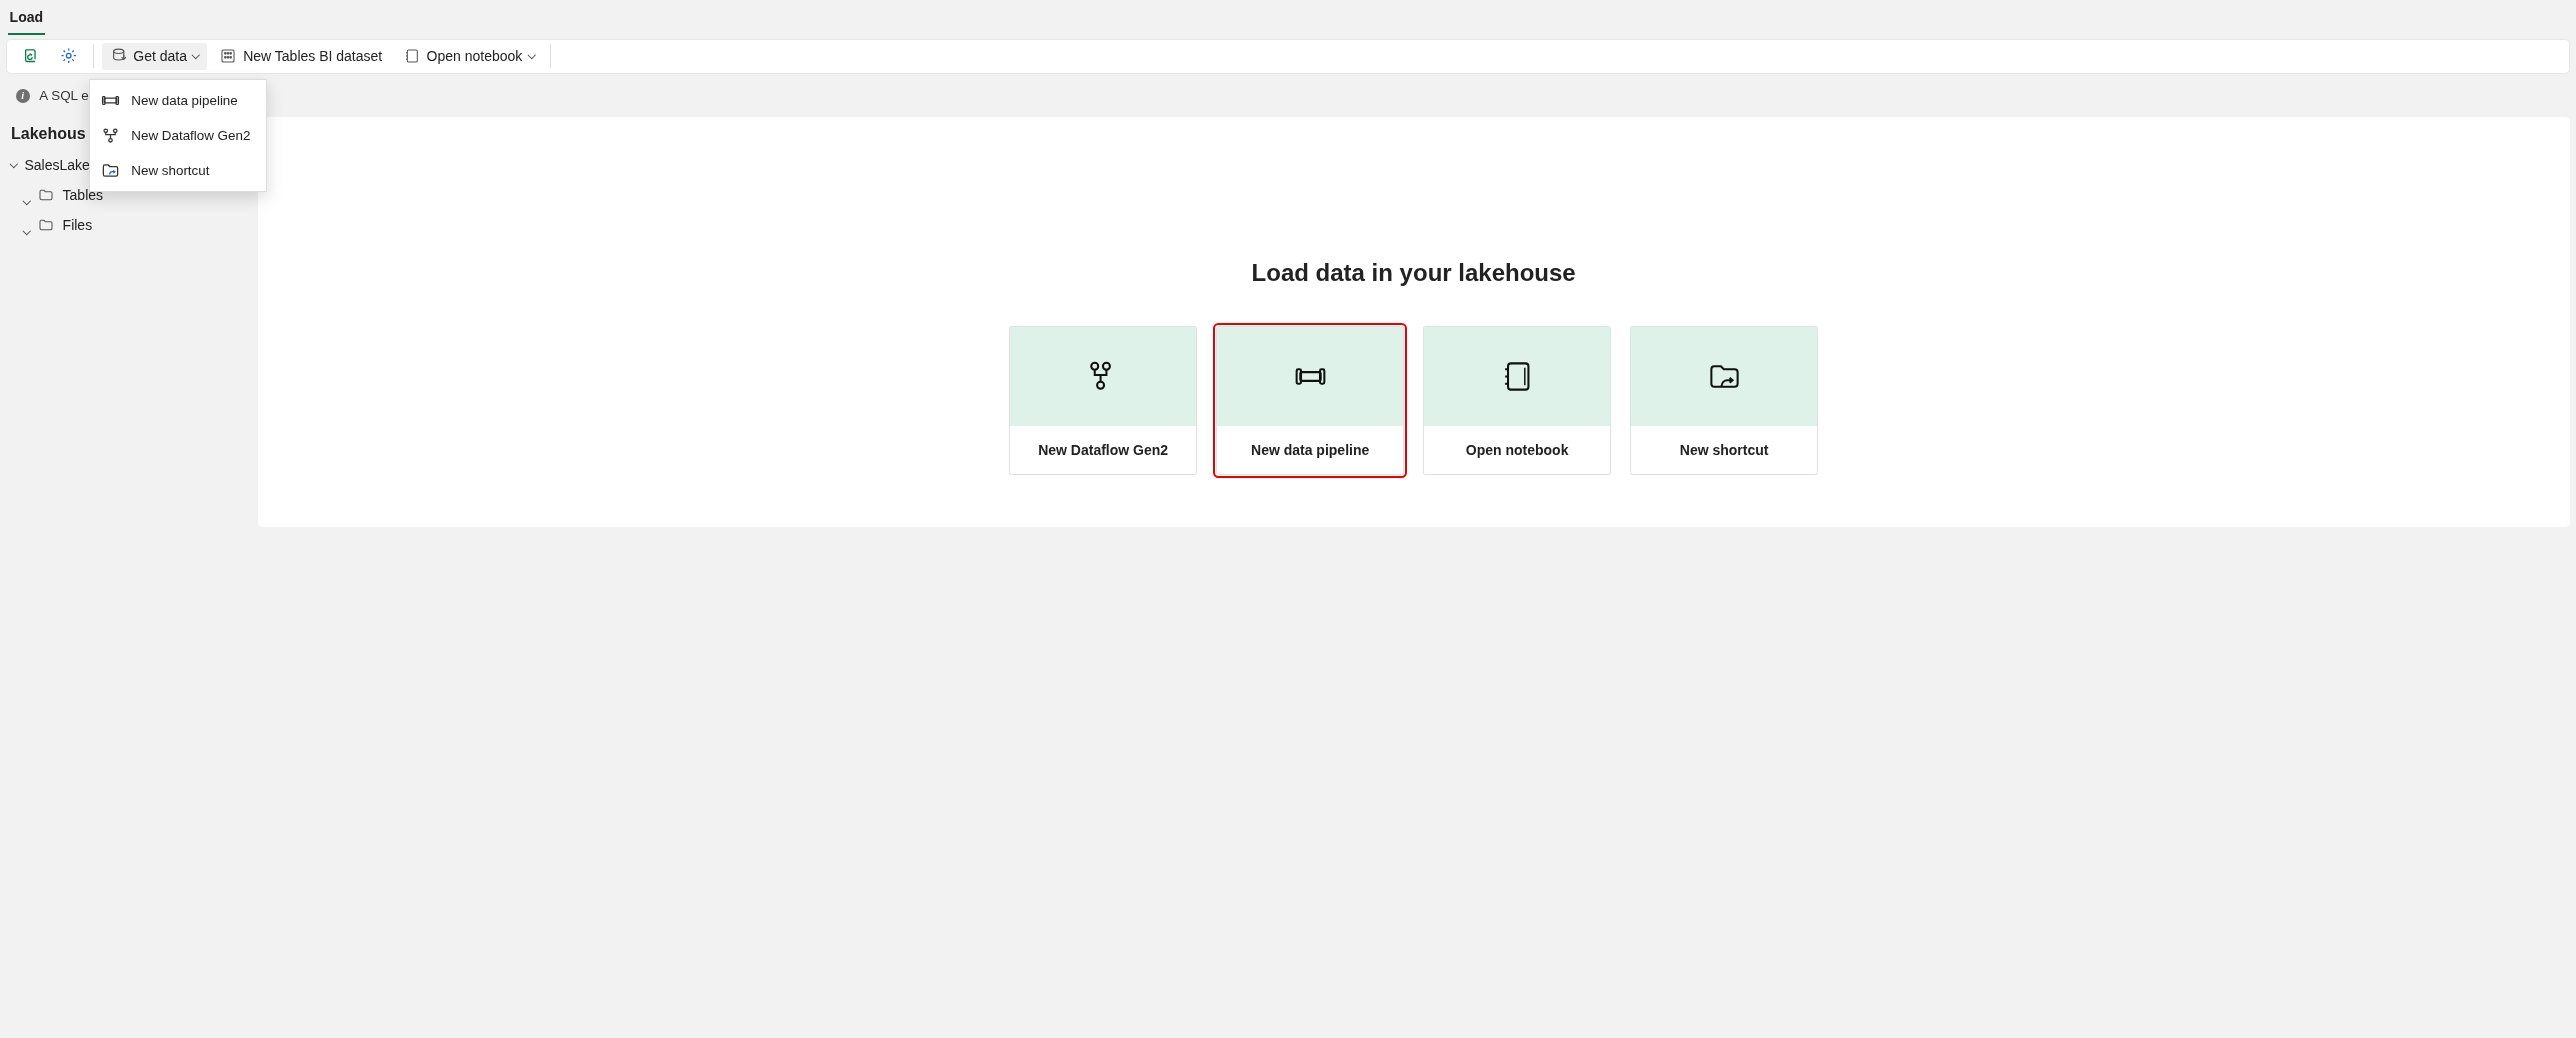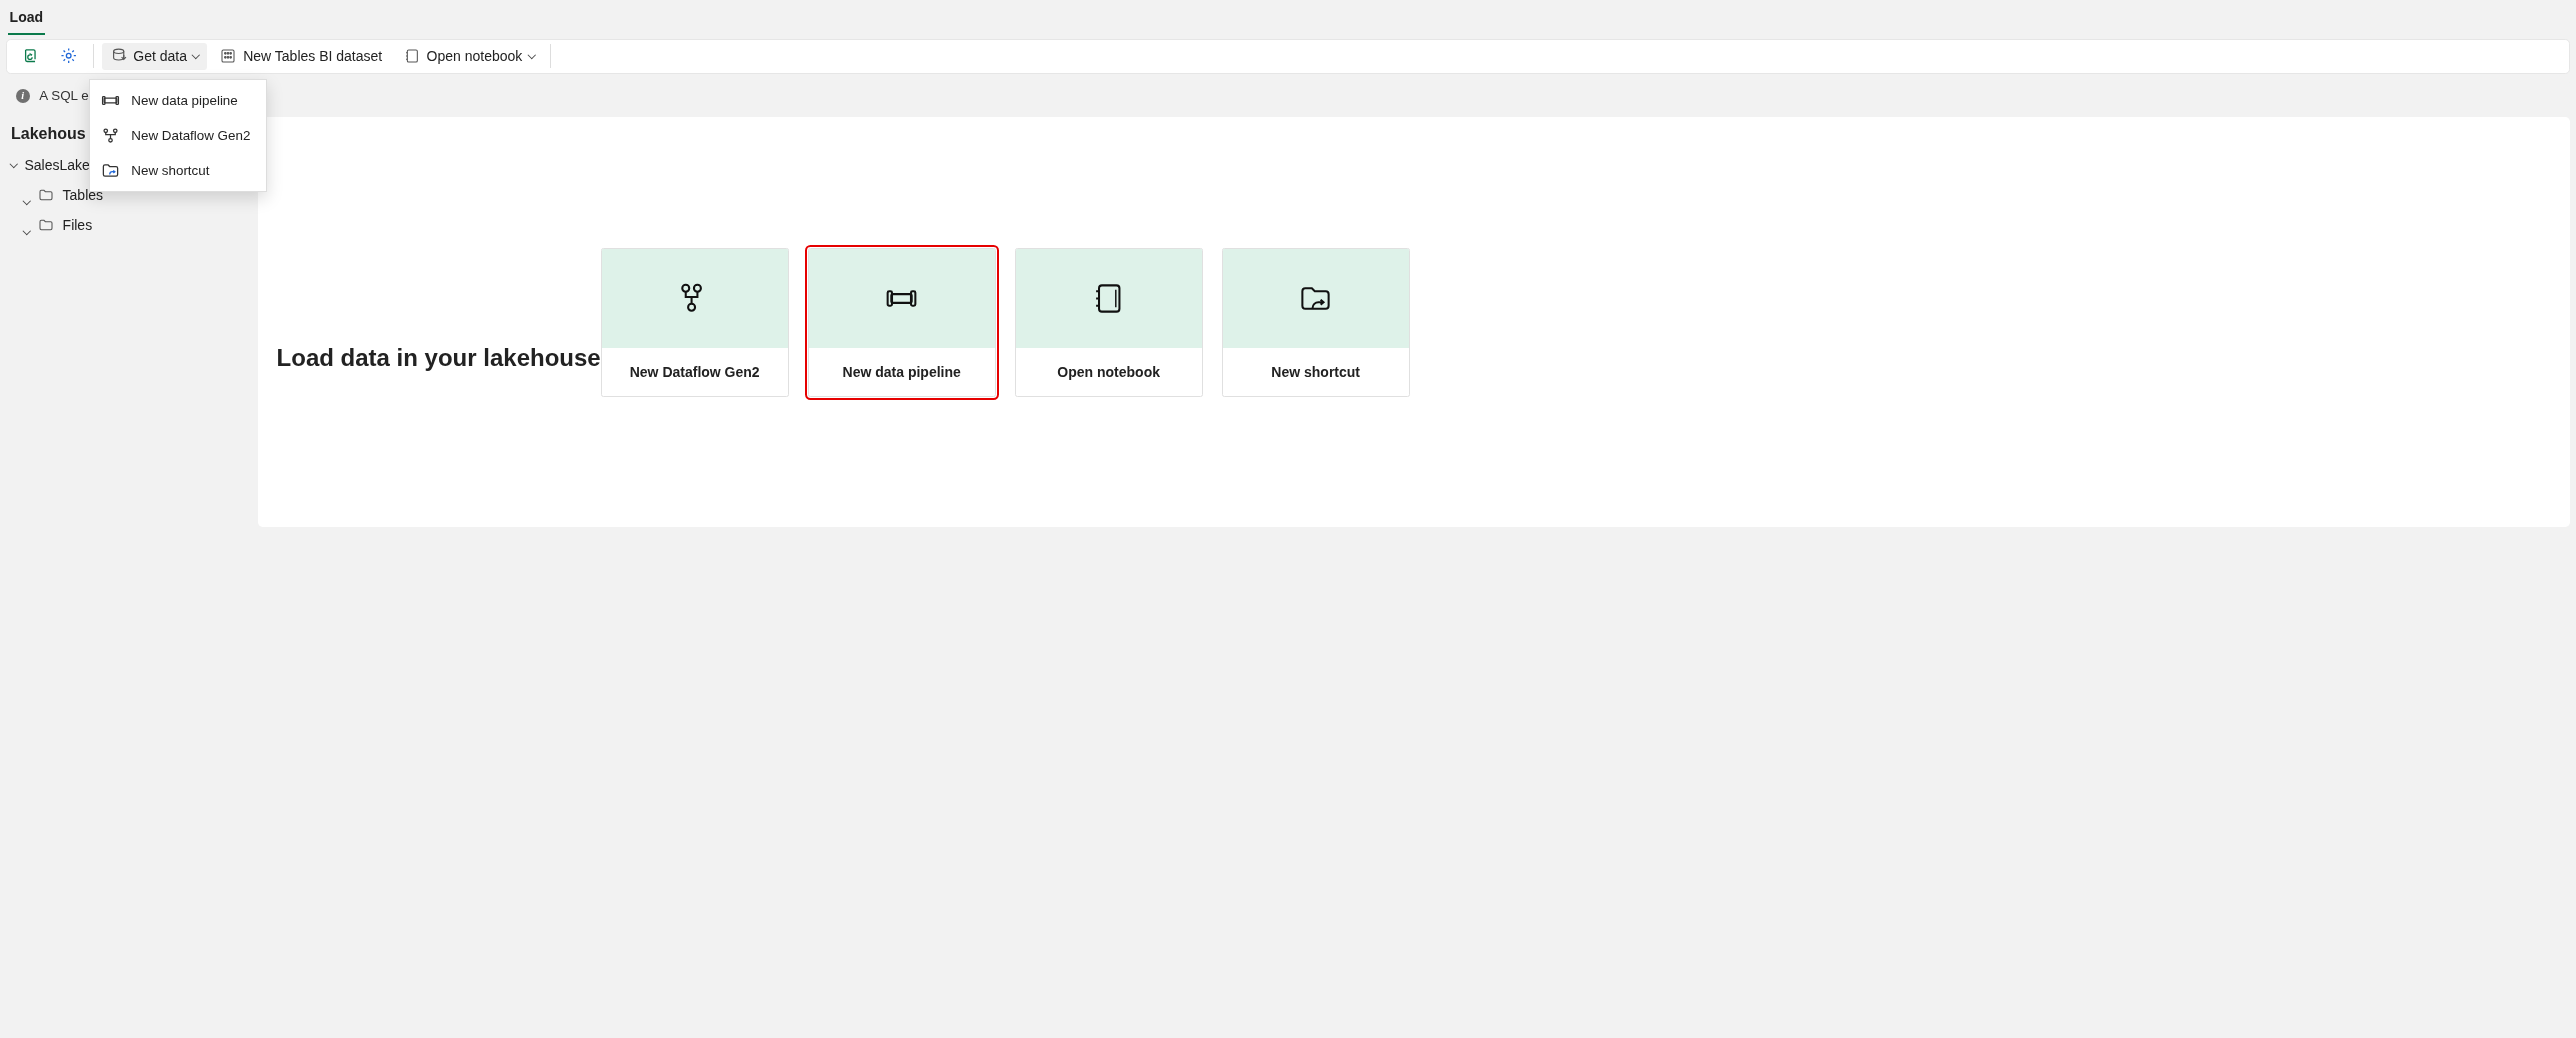--- a/index.html
+++ b/index.html
@@ -147,20 +147,21 @@
     font-size: 14px;
     cursor: pointer;
   }
   .tree-item.level-1 { padding-left: 17.4px; align-items: flex-end; }
   .main {
     flex: 1;
     background: #fff;
     border-radius: 4.7px;
     min-height: 410px;
     display: flex;
+    flex-direction: column;
     align-items: center;
     padding: 32px 19px;
   }
   .hero {
     font-size: 24px;
     font-weight: 600;
     margin: 110px 0 39px 0;
     text-align: center;
   }
   .cards {

